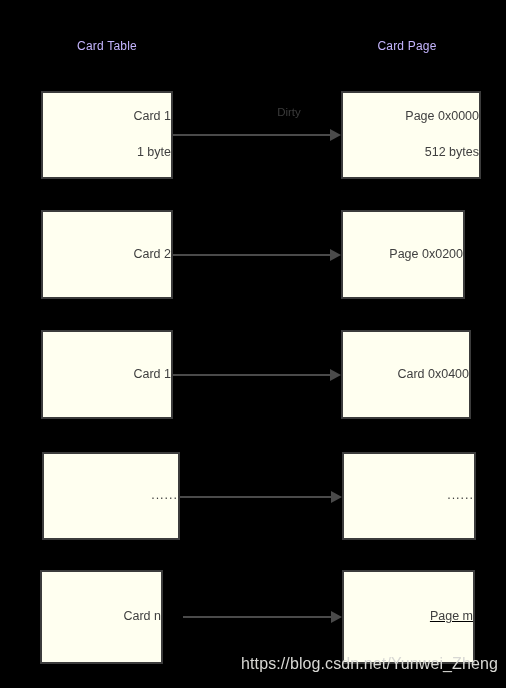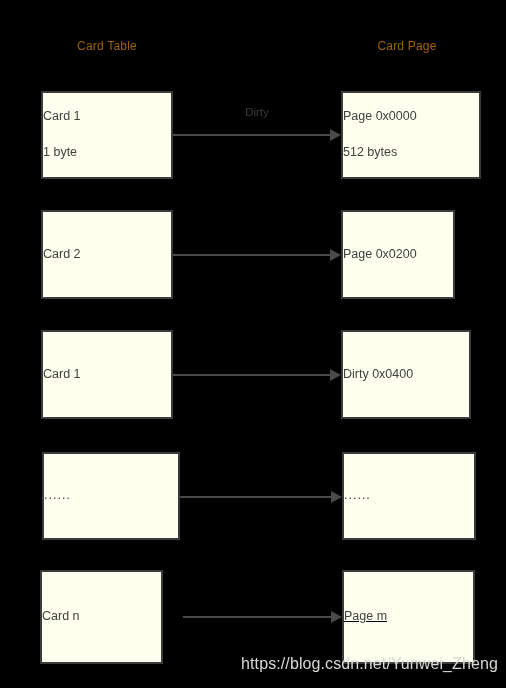--- a/index.html
+++ b/index.html
@@ -10,37 +10,37 @@
   #canvas {
     position: relative;
     width: 506px;
     height: 688px;
     background: #000000;
     overflow: hidden;
     font-family: "Liberation Sans", sans-serif;
   }
   .col-header {
     position: absolute;
-    color: #a16207;
+    color: #c4b5fd;
     font-size: 12px;
     letter-spacing: 0.2px;
     white-space: nowrap;
     text-align: center;
   }
   #header-card-table { left: 41px;  top: 39px; width: 132px; }
   #header-card-page  { left: 341px; top: 39px; width: 132px; }
 
   .node-box {
     position: absolute;
     box-sizing: border-box;
     background: #fffff0;
     border: 2px solid #3c3c3c;
     display: flex;
     flex-direction: column;
-    align-items: flex-start;
+    align-items: flex-end;
     justify-content: center;
   }
   .node-line {
     color: #3f3f3f;
     font-size: 12.5px;
     line-height: 1.1;
     white-space: nowrap;
   }
   .node-line + .node-line { margin-top: 22px; }
   .node-line.dots {
@@ -67,20 +67,21 @@
     border-top: 6px solid transparent;
     border-bottom: 6px solid transparent;
     border-left: 11px solid #4a4a4a;
   }
   .edge-label {
     position: absolute;
     color: #3b3b3b;
     font-size: 11.5px;
     white-space: nowrap;
     text-align: center;
+    padding-left: 32px;
   }
 
   #watermark {
     position: absolute;
     left: 0;
     top: 655px;
     width: 498px;
     text-align: right;
     color: #d8d8d4;
     font-size: 16px;
@@ -110,33 +111,33 @@
     <div class="node-line">512 bytes</div>
   </div>
 
   <div class="node-box" style="left:41px; top:210px; width:132px; height:89px;">
     <div class="node-line">Card 2</div>
   </div>
   <div class="edge" style="left:173px; top:249px; width:168px;">
     <div class="edge-line" style="width:157px;"></div>
     <div class="edge-head" style="left:157px;"></div>
   </div>
-  <div class="node-box" style="left:341px; top:210px; width:114px; height:89px;">
+  <div class="node-box" style="left:341px; top:210px; width:124px; height:89px;">
     <div class="node-line">Page 0x0200</div>
   </div>
 
   <div class="node-box" style="left:41px; top:330px; width:132px; height:89px;">
     <div class="node-line">Card 1</div>
   </div>
   <div class="edge" style="left:173px; top:369px; width:168px;">
     <div class="edge-line" style="width:157px;"></div>
     <div class="edge-head" style="left:157px;"></div>
   </div>
   <div class="node-box" style="left:341px; top:330px; width:130px; height:89px;">
-    <div class="node-line">Dirty 0x0400</div>
+    <div class="node-line">Card 0x0400</div>
   </div>
 
   <div class="node-box" style="left:42px; top:452px; width:138px; height:88px;">
     <div class="node-line dots">......</div>
   </div>
   <div class="edge" style="left:180px; top:491px; width:162px;">
     <div class="edge-line" style="width:151px;"></div>
     <div class="edge-head" style="left:151px;"></div>
   </div>
   <div class="node-box" style="left:342px; top:452px; width:134px; height:88px;">

